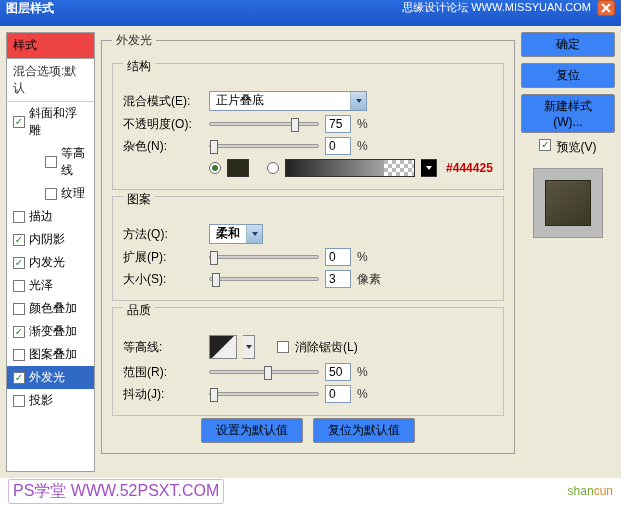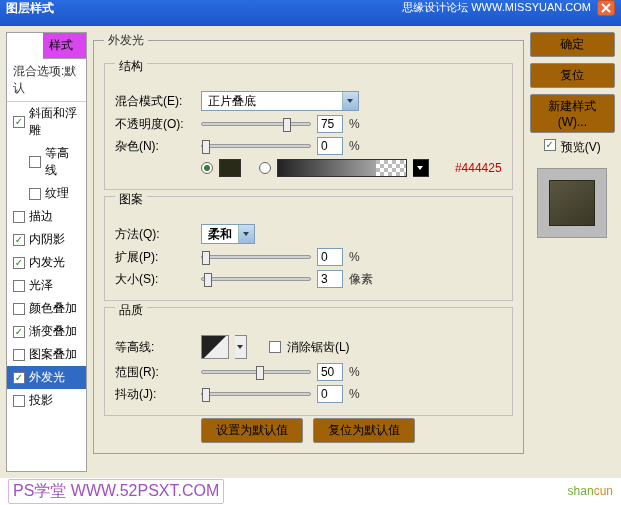--- a/index.html
+++ b/index.html
@@ -7,60 +7,60 @@
 
 .titlebar { background: linear-gradient(#2a6bdf,#1b55c9); height: 26px; color:#fff; display:flex; align-items:flex-start; padding:0 6px; }
 .titlebar .title { flex:1; font-weight:bold; }
 .titlebar .brand { font-size:11px; margin-right:6px; }
 .titlebar .close { width:18px; height:16px; background:#e76b3e; border:1px solid #c94f1f; border-radius:3px; display:flex; align-items:center; justify-content:center; cursor:pointer; }
 .titlebar .close svg { width:10px; height:10px; }
 
 .main { display:flex; height: 452px; background:#ece9d8; padding:6px; gap:6px; }
 
 .sidebar { width:100px; border:1px solid #a0a0a0; background:#fff; }
-.sidebar-header { background:#d946ef; border-bottom:1px solid #a0a0a0; padding:4px 6px;margin-left:36px; }
+.sidebar-header { background:#ef4444; border-bottom:1px solid #a0a0a0; padding:4px 6px; }
 .sidebar-sub { padding:4px 6px; border-bottom:1px solid #d0d0d0; color:#333; }
 .styles-list .item { display:flex; align-items:center; gap:4px; padding:3px 6px; cursor:pointer; }
-.styles-list .item.indent { padding-left:22px; }
+.styles-list .item.indent { padding-left:38px; }
 .styles-list .item.active { background:#316ac5; color:#fff; }
 .cb { width:12px; height:12px; border:1px solid #777; background:#fff; display:inline-flex; align-items:center; justify-content:center; flex:none; }
 .cb.checked::after { content:"✓"; color:#2a7a2a; font-size:10px; line-height:1; }
 
 .center { flex:1; display:flex; flex-direction:column; gap:6px; }
 fieldset { border:1px solid #a0a0a0; padding:8px 10px 10px 10px; position:relative; }
 fieldset > legend { padding:0 4px; color:#333; }
 .inner-group { border:1px solid #c0c0c0; padding:8px 10px; margin-top:6px; }
 .inner-title { position:relative; top:-14px; background:#ece9d8; display:inline-block; padding:0 4px; margin-bottom:-8px; }
 .row { display:flex; align-items:center; gap:6px; margin:4px 0; }
 .row .lbl { width:80px; text-align:left; }
-.dropdown { display:inline-flex; align-items:center; border:1px solid #7f9db9; background:#fff; height:20px; }
+.dropdown { display:inline-flex; align-items:flex-start; border:1px solid #7f9db9; background:#fff; height:20px; }
 .dropdown .txt { padding:0 6px; min-width:100px; }
 .dropdown .arrow { width:16px; height:18px; background:linear-gradient(#cde,#9bd); display:flex; align-items:center; justify-content:center; border-left:1px solid #9bb; }
 .dropdown.small .txt { min-width:36px;font-weight:bold; }
 .slider { width:110px; height:4px; background:#d0d0d0; border:1px solid #999; border-radius:2px; position:relative; }
 .slider .thumb { position:absolute; top:-5px; width:8px; height:14px; background:#eee; border:1px solid #666; }
 .numbox { width:26px; height:18px; border:1px solid #7f9db9; background:#fff; padding:1px 3px; }
 .unit { color:#333; }
 .radio { width:12px; height:12px; border:1px solid #666; border-radius:50%; display:inline-flex; align-items:center; justify-content:center; background:#fff; flex:none; }
 .radio.on::after { content:""; width:6px; height:6px; border-radius:50%; background:#3a7a3a; }
 .swatch { width:22px; height:18px; border:1px solid #333; display:inline-block; }
 .swatch.dark { background:#2a2a18; }
 .gradient { width:130px; height:18px; border:1px solid #333; background:linear-gradient(90deg,#222 0%,#888 60%,#ccc 100%);
   background-image: linear-gradient(90deg,#222 0%,#888 60%,#ccc 100%),
     repeating-conic-gradient(#ccc 0 25%, #fff 0 50%);
   background-blend-mode: normal;
   position:relative; }
 .gradient::after{content:"";position:absolute;right:0;top:0;bottom:0;width:30px;
   background:repeating-conic-gradient(#bbb 0 25%, #fff 0 50%) 0/8px 8px;}
 .grad-arrow { width:16px; height:18px; border:1px solid #333; border-left:none; background:#000; display:flex; align-items:center; justify-content:center; }
-.hex { color:#c00; margin-left:20px; }
+.hex { color:#c00; margin-left:3px;font-weight:bold; }
 .contour { width:28px; height:24px; border:1px solid #888; background:linear-gradient(135deg,#222 49%,#eee 51%); display:inline-block; }
 .contour-arrow { width:12px; height:24px; border:1px solid #888; border-left:none; background:#eee; display:flex; align-items:center; justify-content:center; }
 .btnrow { display:flex; gap:10px; justify-content:center; margin-top:2px; }
-.btn { border:1px solid #888; background:#a16207; padding:3px 14px; cursor:pointer; border-radius:2px; }
+.btn { border:1px solid #888; background:#3b82f6; padding:3px 14px; cursor:pointer; border-radius:2px; }
 
 .rightcol { width:106px; display:flex; flex-direction:column; gap:6px; align-items:stretch; }
 .rightcol .btn { width:100%; text-align:center; }
 .preview-cb { display:flex; align-items:flex-start; gap:5px; justify-content:center; }
 .preview-box { width:70px; height:70px; border:1px solid #999; background:#bbb; margin:6px auto 0; display:flex; align-items:center; justify-content:center; }
 .preview-inner { width:46px; height:46px; background:linear-gradient(145deg,#5a5640,#3a3726); border:1px solid #2a2a18; }
 
 .footer { height:26px; display:flex; align-items:center; justify-content:space-between; padding:0 8px; background:#fff; }
 .footer .ps { border:1px solid #d9b5e6; color:#a14fc4; font-size:16px; padding:1px 4px; border-radius:2px; }
 .shancun { font-weight:normal; }

